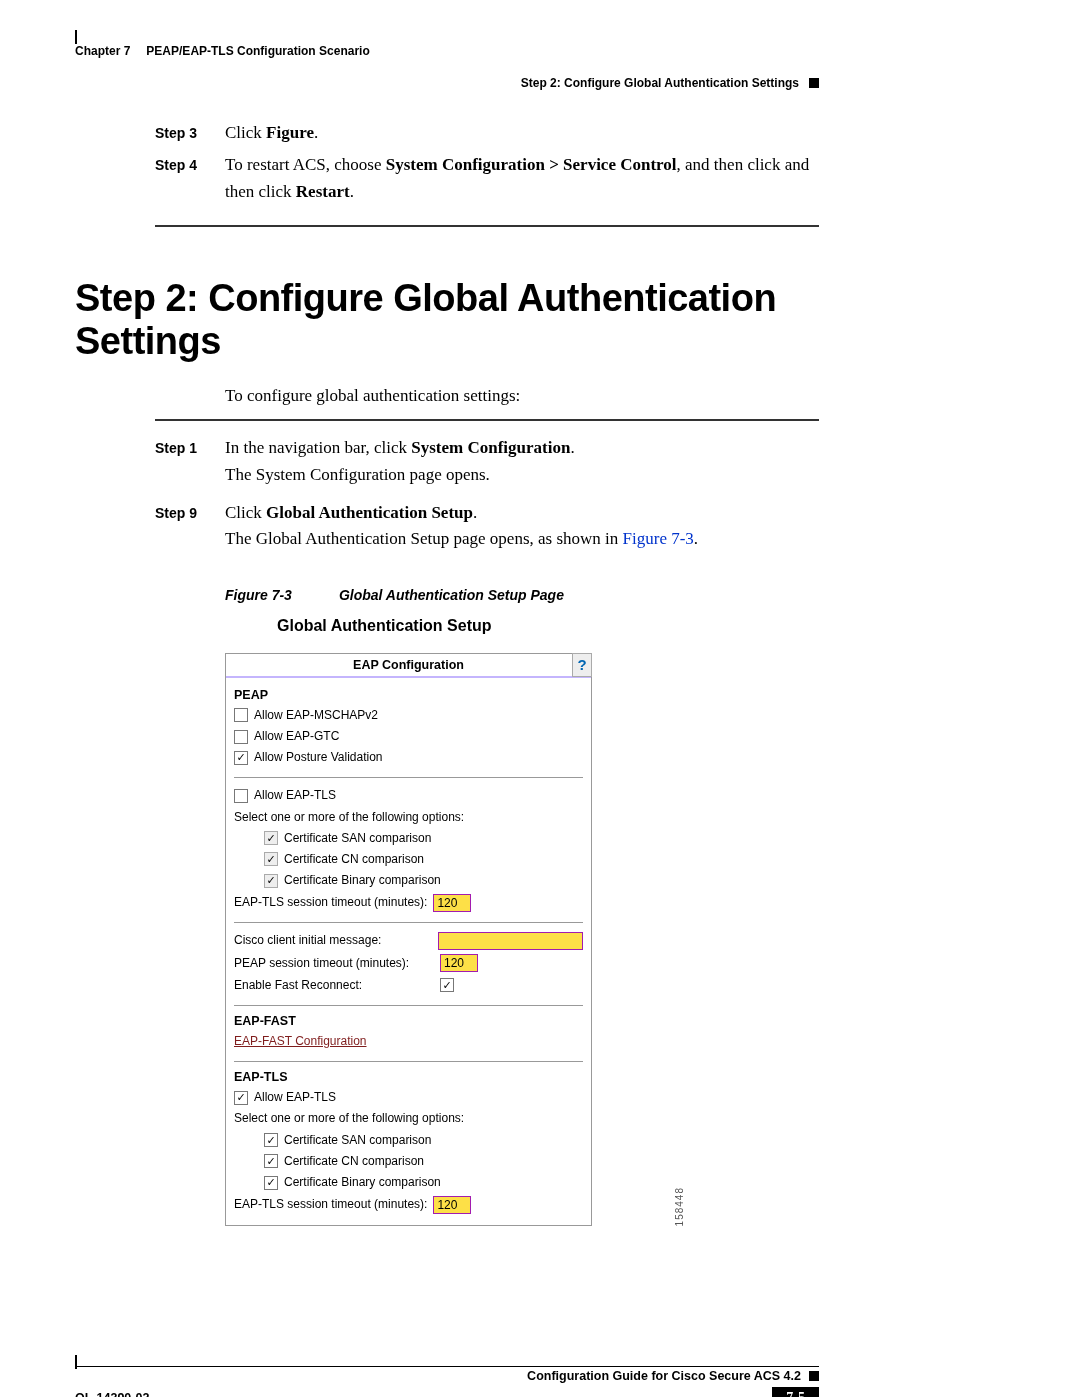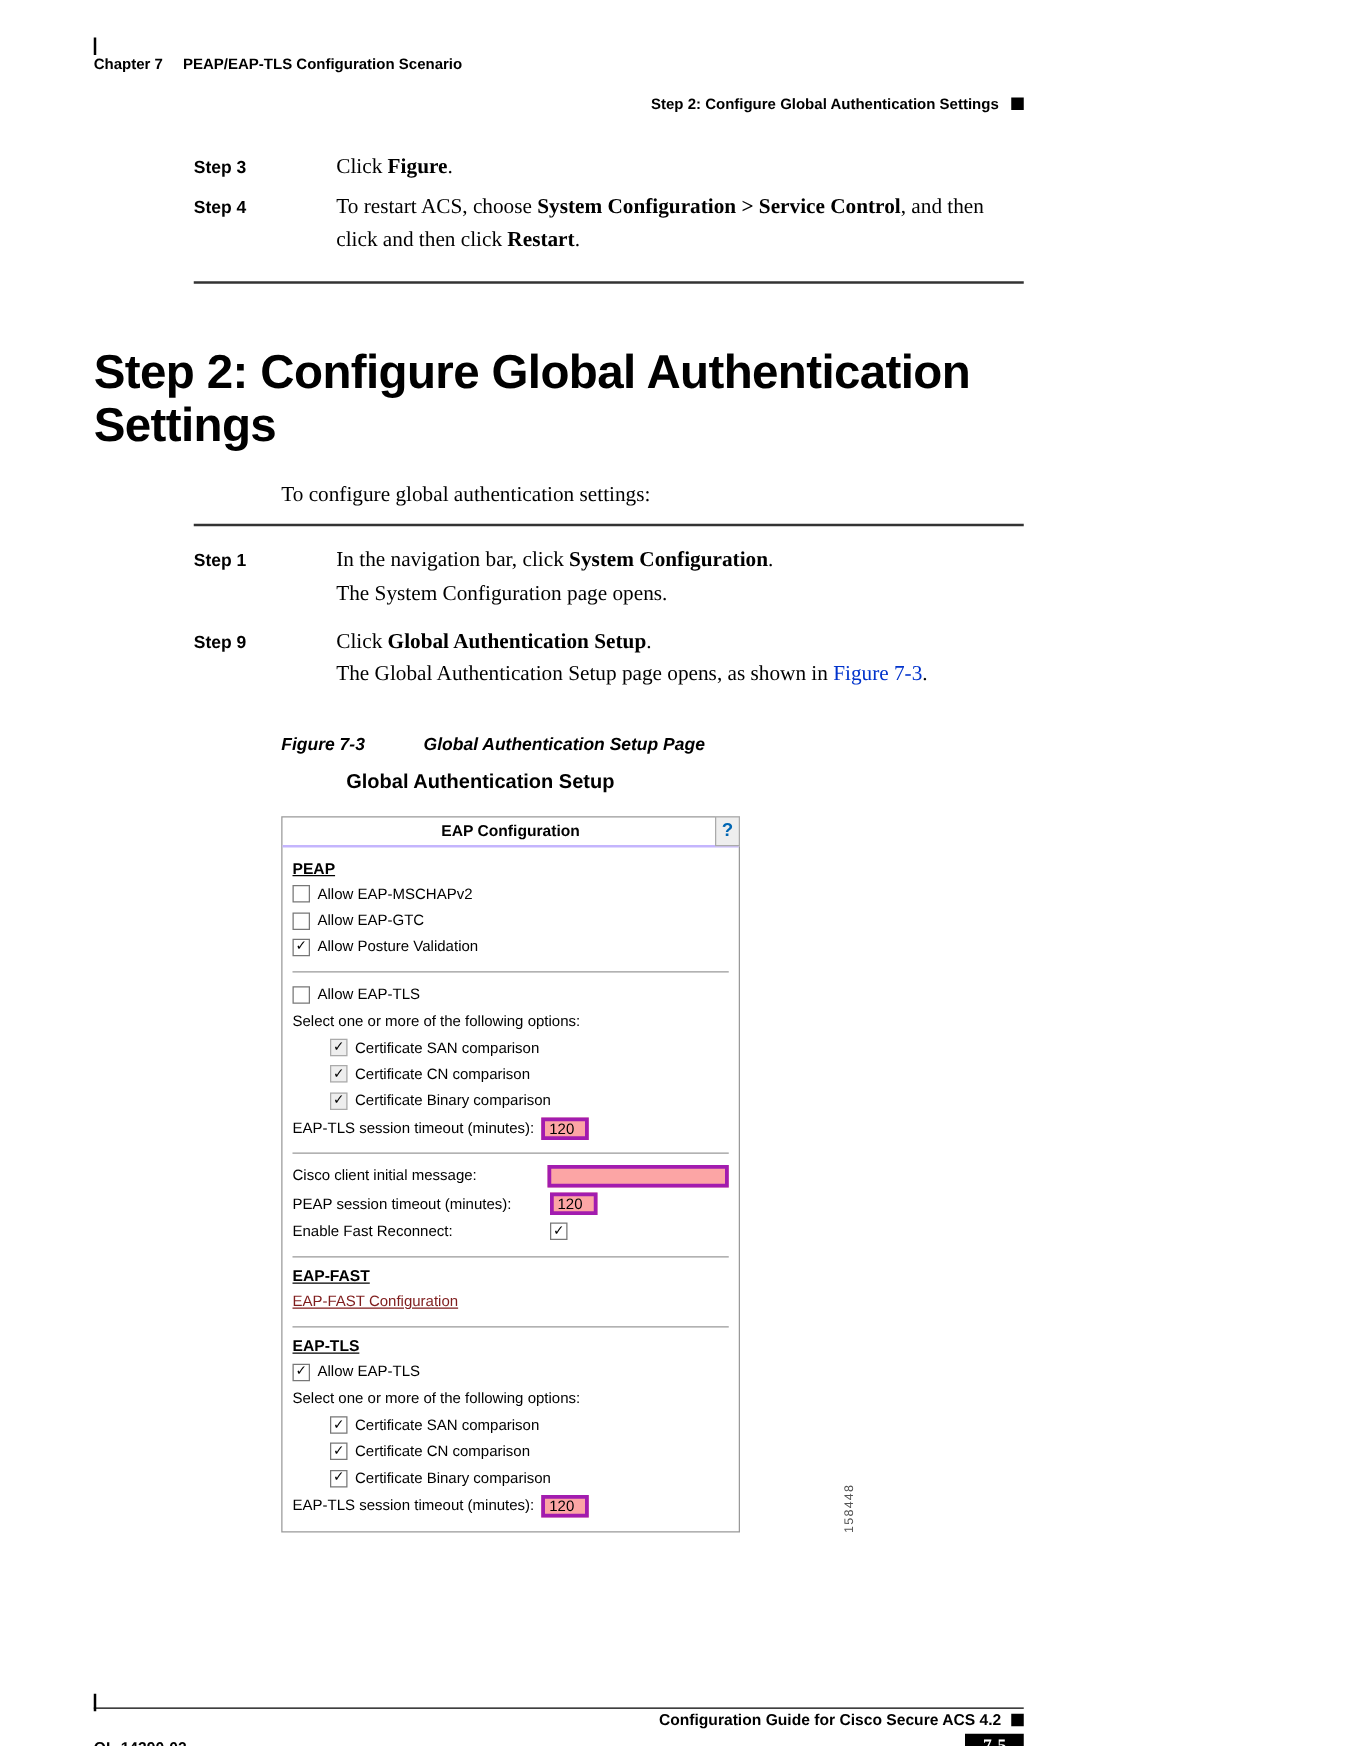--- a/index.html
+++ b/index.html
@@ -59,21 +59,20 @@
     background: #000;
   }
   .content {
     padding-left: 80px;
   }
   .step-block {
     display: flex;
     margin-bottom: 6px;
     font-size: 17px;
     line-height: 1.55;
-    gap: 44px;
   }
   .step-label {
     font-family: Arial, Helvetica, sans-serif;
     font-size: 14px;
     font-weight: bold;
     width: 70px;
     flex-shrink: 0;
     padding-top: 3px;
   }
   .step-text {
@@ -165,21 +164,20 @@
     text-align: center;
   }
   .panel-body {
     padding: 6px 8px 8px 8px;
   }
   .grp-title {
     font-weight: bold;
     font-size: 12.5px;
     margin-top: 4px;
     margin-bottom: 4px;
-    text-decoration: underline;
   }
   .grp-rule {
     border: none;
     border-top: 1px solid #999;
     margin: 10px 0 8px 0;
     width: 100%;
   }
   .cb-row {
     display: flex;
     align-items: center;
@@ -215,22 +213,22 @@
   }
   .field-row {
     display: flex;
     align-items: center;
     gap: 6px;
     font-size: 12px;
     margin: 3px 0;
     line-height: 1.6;
   }
   .txt-input {
-    border: 3px solid #a21caf;
-    background: #fca5a5;
+    border: 1px solid #a21caf;
+    background: #fde047;
     height: 18px;
     font-size: 12px;
     padding: 0 3px;
     box-sizing: border-box;
     font-family: Verdana, Arial, sans-serif;
     width: 38px;
   }
   .txt-input.wide {
     width: 145px;
   }

